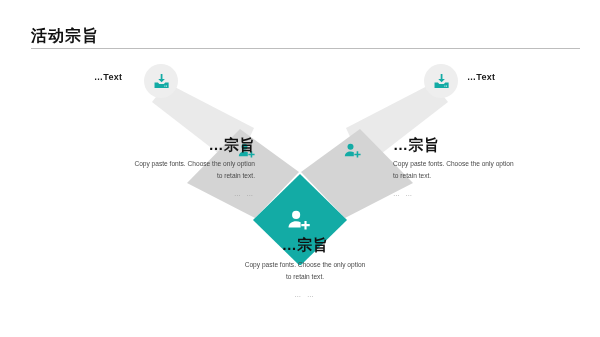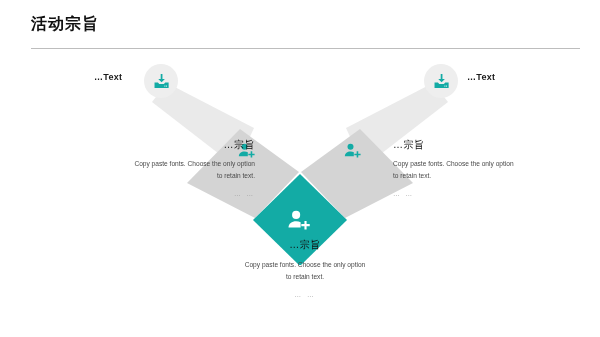--- a/index.html
+++ b/index.html
@@ -13,21 +13,21 @@
     position: relative;
     overflow: hidden;
     font-family: "Liberation Sans", "DejaVu Sans", sans-serif;
     color: #3c3c3c;
   }
 
   
   #slide-title {
     position: absolute;
     left: 31px;
-    top: 14px;
+    top: 26px;
     font-size: 16px;
     font-weight: bold;
     letter-spacing: 1px;
     color: #111111;
     line-height: 20px;
     white-space: nowrap;
   }
   #title-rule {
     position: absolute;
     left: 31px;
@@ -80,22 +80,22 @@
   }
   #endpoint-label-left  { left: 94px; text-align: right; }
   #endpoint-label-right { left: 467px; text-align: left; }
 
   
   .block {
     position: absolute;
     width: 184px;
   }
   .block .heading {
-    font-size: 10px;
-    font-weight: normal;
+    font-size: 15px;
+    font-weight: bold;
     color: #111111;
     letter-spacing: 0.5px;
     margin: 0 0 7px 0;
     line-height: 13px;
     white-space: nowrap;
   }
   .block .body {
     font-size: 6.6px;
     line-height: 12px;
     color: #4a4a4a;

